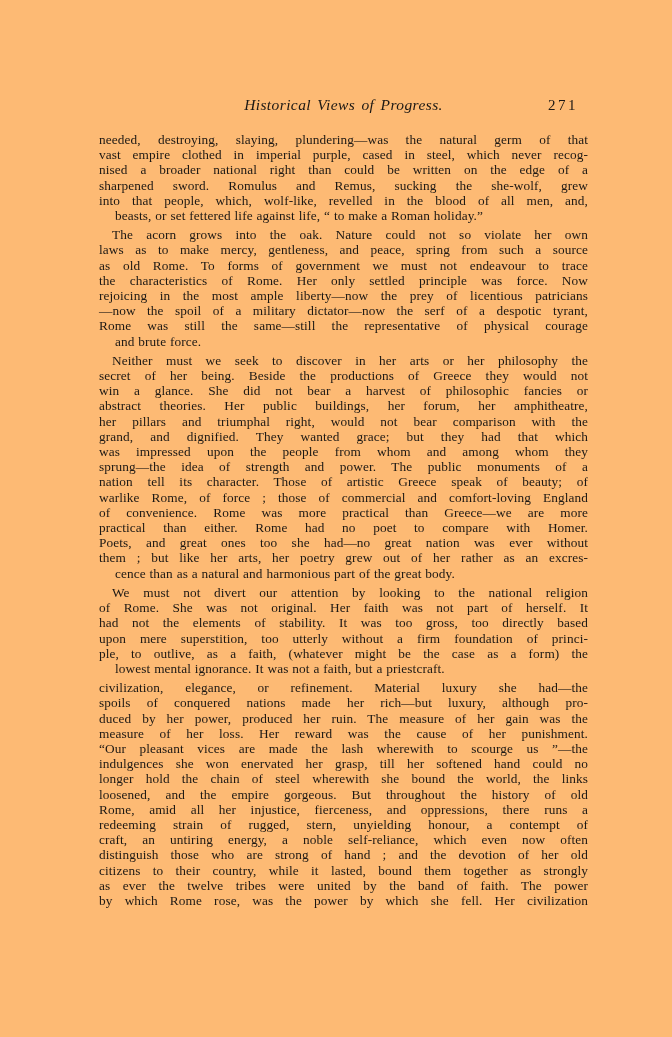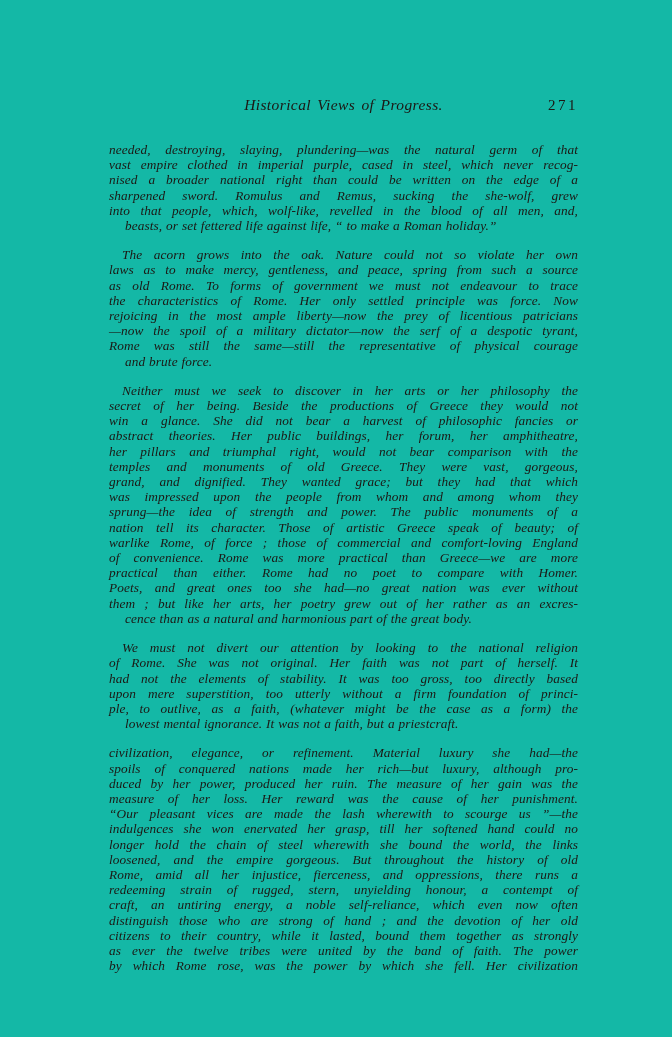--- a/index.html
+++ b/index.html
@@ -4,21 +4,21 @@
 <style>
   html, body {
     margin: 0;
     padding: 0;
     background: #ffffff;
   }
   .page {
     position: relative;
     width: 672px;
     height: 1037px;
-    background: #14b8a6;
+    background: #fdba74;
     overflow: hidden;
     font-family: "Liberation Serif", "DejaVu Serif", serif;
     color: #1c1814;
   }
   .running-header {
     position: absolute;
     top: 96px;
     left: 95px;
     width: 497px;
     height: 22px;
@@ -45,23 +45,22 @@
   .text-block {
     position: absolute;
     top: 128px;
     left: 95px;
     width: 497px;
     font-size: 13.3px;
     line-height: 15.2px;
     letter-spacing: 0.1px;
   }
   .paragraph {
-    margin: 14px;
+    margin: 4px;
     padding: 0;
-    font-style: italic;
   }
   .line {
     text-align: justify;
     text-align-last: justify;
     word-spacing: 0.4px;
     white-space: normal;
   }
   .line.para-end {
     text-align-last: left;
     padding-left: 16px;
@@ -96,21 +95,20 @@
         <div class="line">—now the spoil of a military dictator—now the serf of a despotic tyrant,</div>
         <div class="line">Rome was still the same—still the representative of physical courage</div>
         <div class="line para-end">and brute force.</div>
       </div>
       <div class="paragraph">
         <div class="line first-indent">Neither must we seek to discover in her arts or her philosophy the</div>
         <div class="line">secret of her being.  Beside the productions of Greece they would not</div>
         <div class="line">win a glance.  She did not bear a harvest of philosophic fancies or</div>
         <div class="line">abstract theories.  Her public buildings, her forum, her amphitheatre,</div>
         <div class="line">her pillars and triumphal right, would not bear comparison with the</div>
-        <div class="line">temples and monuments of old Greece.  They were vast, gorgeous,</div>
         <div class="line">grand, and dignified.  They wanted grace; but they had that which</div>
         <div class="line">was impressed upon the people from whom and among whom they</div>
         <div class="line">sprung—the idea of strength and power.  The public monuments of a</div>
         <div class="line">nation tell its character.  Those of artistic Greece speak of beauty; of</div>
         <div class="line">warlike Rome, of force ; those of commercial and comfort-loving England</div>
         <div class="line">of convenience.  Rome was more practical than Greece—we are more</div>
         <div class="line">practical than either.  Rome had no poet to compare with Homer.</div>
         <div class="line">Poets, and great ones too she had—no great nation was ever without</div>
         <div class="line">them ; but like her arts, her poetry grew out of her rather as an excres-</div>
         <div class="line para-end">cence than as a natural and harmonious part of the great body.</div>

